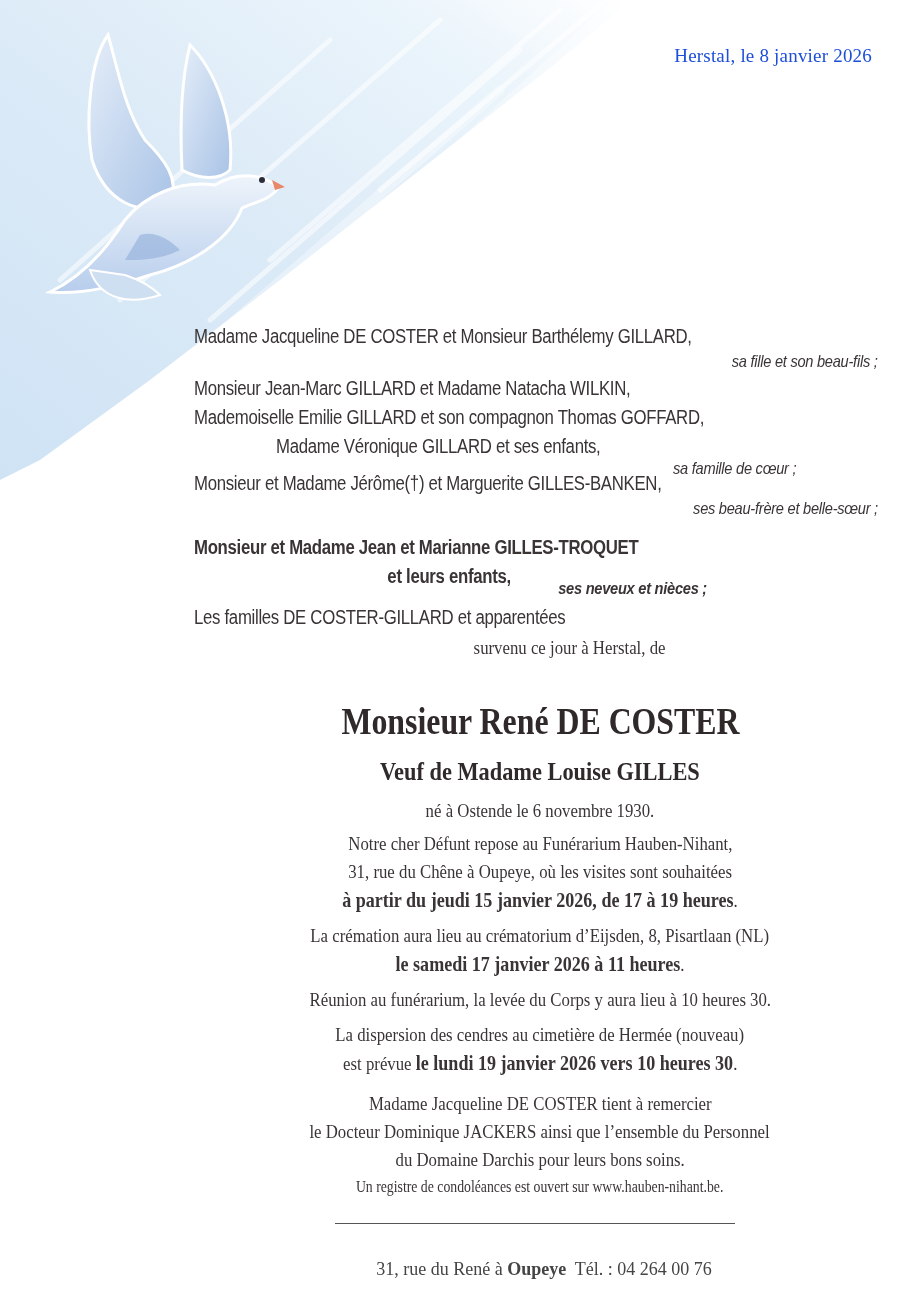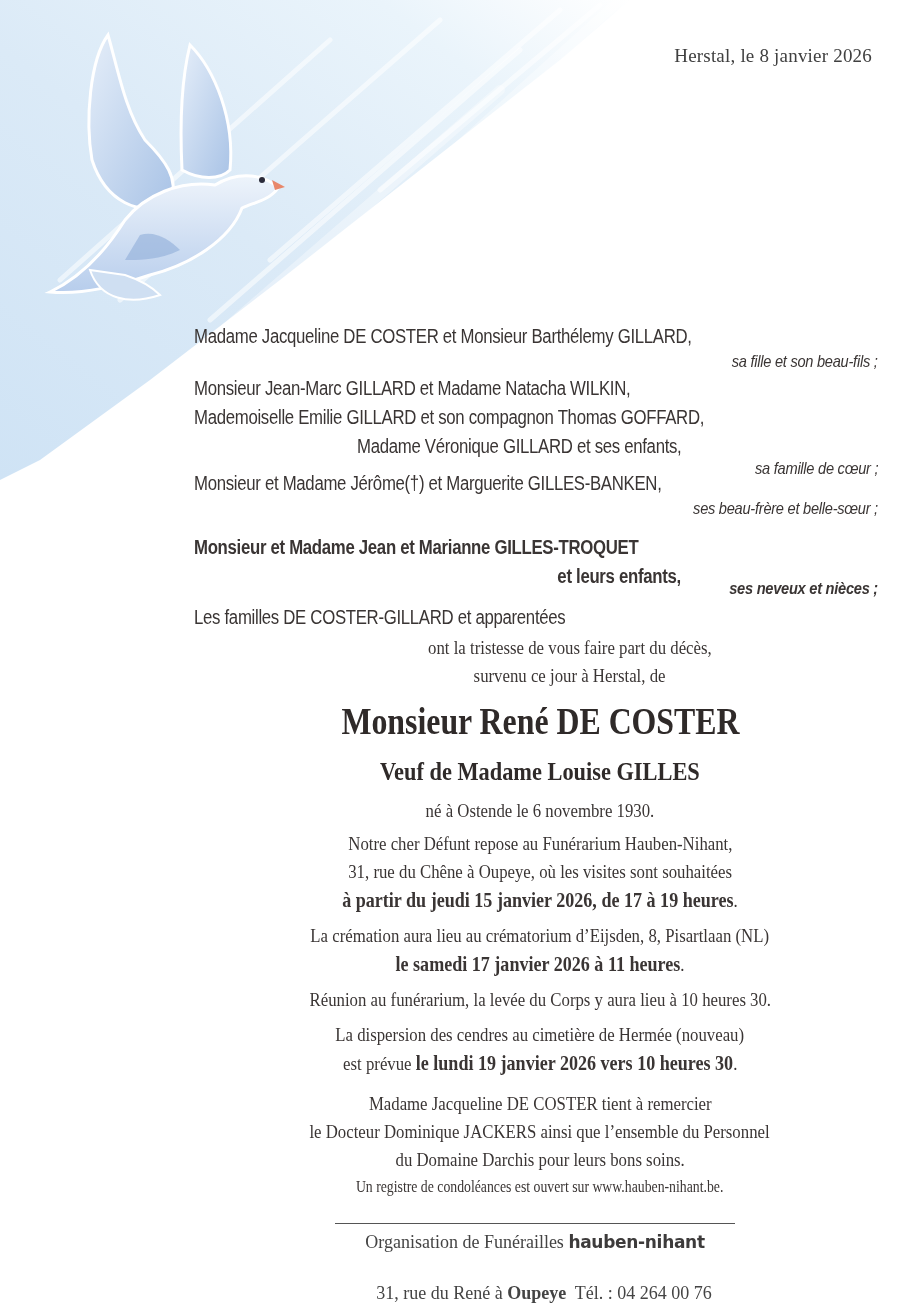--- a/index.html
+++ b/index.html
@@ -7,35 +7,35 @@
       width:918px; height:1312px; position:relative; overflow:hidden;
       background:#ffffff;
       font-family:"Liberation Serif", "DejaVu Serif", serif;
       color:#3a3534;
     }
     .bg-band { position:absolute; left:0; top:0; width:918px; height:520px; z-index:0; }
     .dove { position:absolute; left:30px; top:30px; width:260px; height:280px; z-index:1; }
 
     .date {
       position:absolute; right:46px; top:45px;
-      font-size:19px; color:#404040; letter-spacing:0.2px; z-index:2;
+      font-size:19px; color:#1d4ed8; letter-spacing:0.2px; z-index:2;
     }
     .family {
       position:absolute; left:194px; top:322px; width:684px; z-index:2;
       font-family:"Liberation Sans Narrow","Liberation Sans", sans-serif;
       font-stretch:condensed;
     }
     .fam-line { font-size:19.5px; line-height:29px; white-space:nowrap; letter-spacing:-0.35px; transform:scaleX(0.86); transform-origin:left; }
     .fam-rel {
       font-size:17px; font-style:italic; text-align:right; line-height:21px;
       white-space:nowrap; letter-spacing:-0.3px;
     }
     .fam-rel span { display:inline-block; transform:scaleX(0.86); transform-origin:right; }
     .indent { padding-left:26px; }
-    .rowflex { display:flex; justify-content:flex-end; align-items:flex-end; }
+    .rowflex { display:flex; justify-content:center; align-items:flex-end; }
     .rowflex .fam-line { transform-origin:left; }
 
     .center {
       position:absolute; left:180px; width:740px; text-align:center; z-index:2;
     }
     .c-line { font-size:19.5px; line-height:28px; white-space:nowrap; }
     .c-line > span.sq { display:inline-block; transform:scaleX(0.86); }
     .deceased { font-size:37px; font-weight:bold; line-height:44px; color:#2f2a29; }
     .deceased span { display:inline-block; transform:scaleX(0.86); }
     .widow { font-size:26px; font-weight:bold; line-height:34px; color:#2f2a29; }
@@ -135,21 +135,20 @@
       <div class="fam-line indent">et leurs enfants,</div>
       <div class="fam-rel" style="position:relative; top:8px;"><span>ses neveux et nièces ;</span></div>
     </div>
   </div>
   <div style="margin-top:12px;">
     <div class="fam-line">Les familles DE COSTER-GILLARD et apparentées</div>
   </div>
 </div>
 
 <div class="center" style="left:190px; width:680px; top:634px;">
-  <div class="c-line" style="padding-left:80px;"><span class="sq">ont la tristesse de vous faire part du décès,</span></div>
   <div class="c-line" style="padding-left:80px;"><span class="sq">survenu ce jour à Herstal, de</span></div>
 </div>
 
 <div class="center" style="left:90px; width:900px; top:700px;">
   <div class="deceased"><span>Monsieur René DE COSTER</span></div>
 </div>
 <div class="center" style="left:90px; width:900px; top:755px;">
   <div class="widow"><span>Veuf de Madame Louise GILLES</span></div>
 </div>
 <div class="center" style="left:90px; width:900px; top:797px;">
@@ -169,19 +168,16 @@
 
 <div class="center" style="left:90px; width:900px; top:1090px;">
   <div class="c-line"><span class="sq">Madame Jacqueline DE COSTER tient à remercier</span></div>
   <div class="c-line"><span class="sq">le Docteur Dominique JACKERS ainsi que l’ensemble du Personnel</span></div>
   <div class="c-line"><span class="sq">du Domaine Darchis pour leurs bons soins.</span></div>
   <div class="c-line small" style="margin-top:2px;"><span class="sq">Un registre de condoléances est ouvert sur www.hauben-nihant.be.</span></div>
 </div>
 
 <div class="footer-rule"></div>
 <div class="footer" style="top:1230px;">
-  <div style="line-height:24px;">
-    <span>Organisation de Funérailles </span><span class="brand">hauben-nihant</span>
-  </div>
   <div style="line-height:26px; white-space:pre;">
     <span>31, rue du René à </span><b>Oupeye</b><span>  Tél. : 04 264 00 76</span>
   </div>
 </div>
 
 </body></html>

